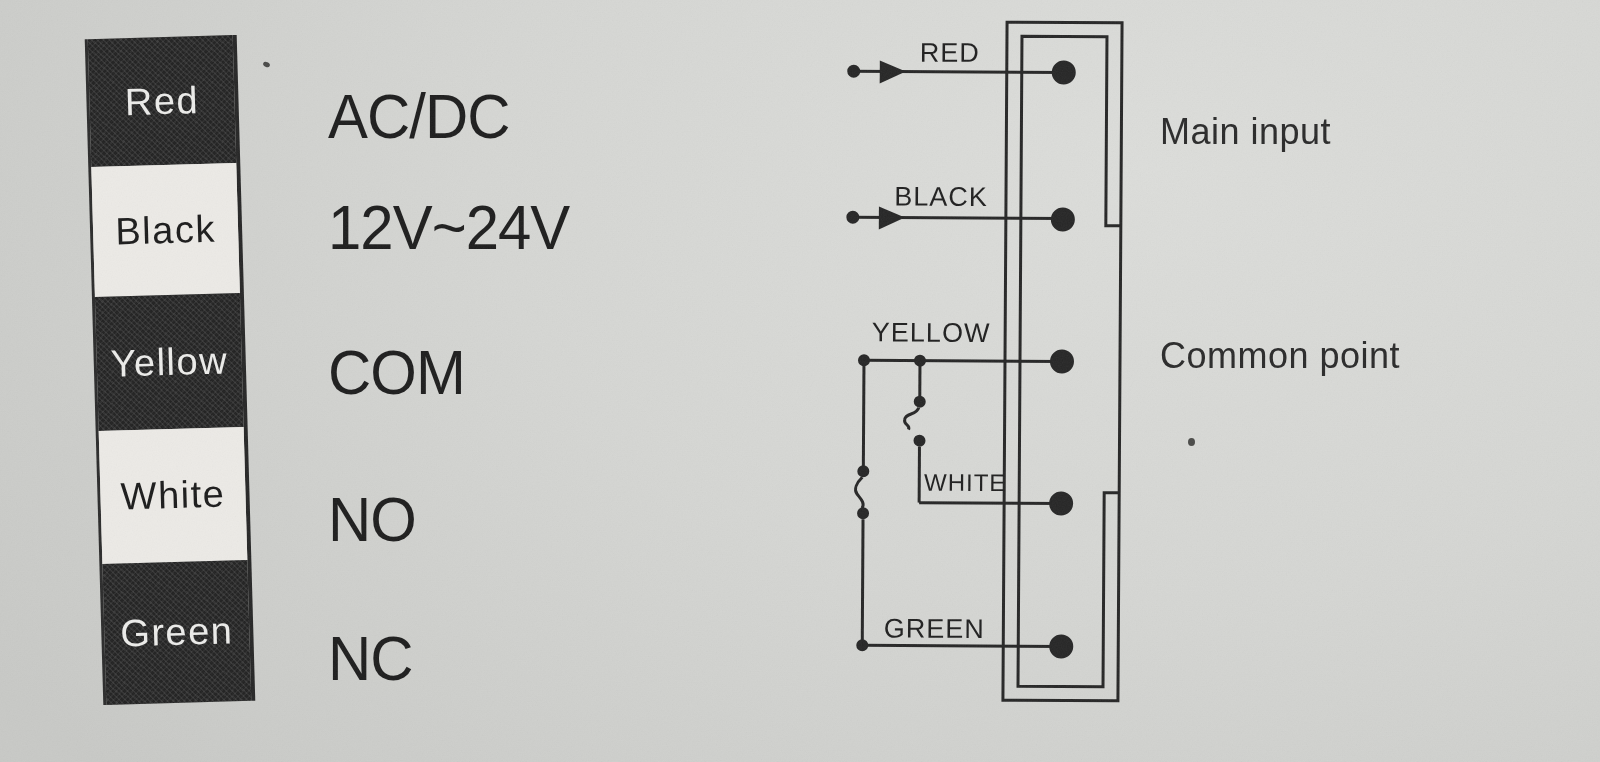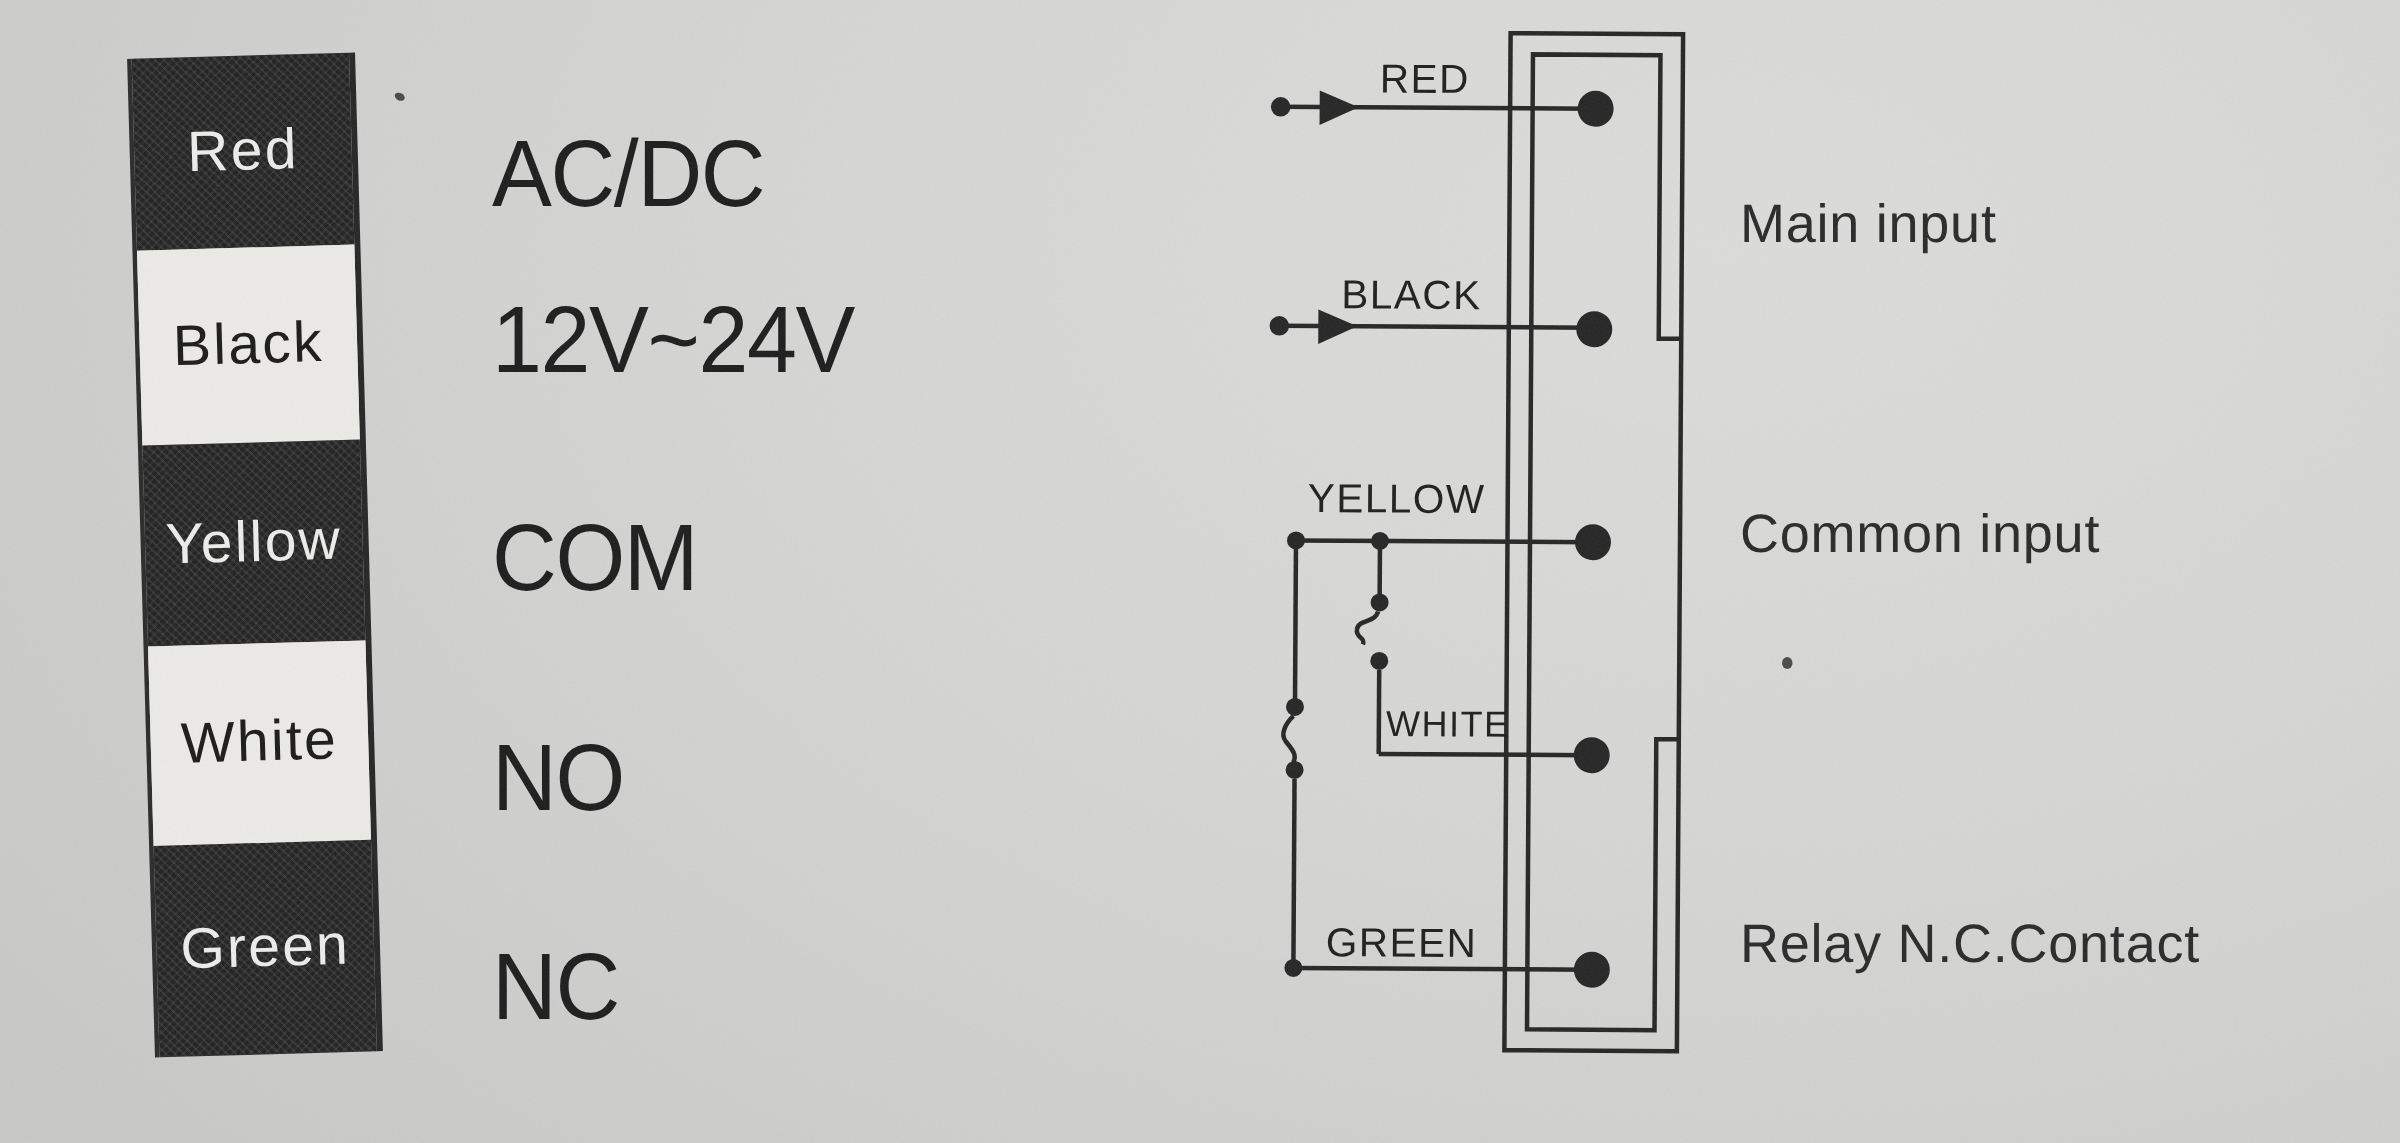--- a/index.html
+++ b/index.html
@@ -55,21 +55,21 @@
     font-family:"Liberation Sans", sans-serif;
     fill:#1f1f1f;letter-spacing:1px;
   }
 
   
   .cap{
     position:absolute;left:1160px;
     font-size:36px;color:#2a2a2a;letter-spacing:0.5px;
     line-height:1;white-space:nowrap;
   }
-  .cap.main{top:131px}
+  .cap.main{top:114px}
   .cap.common{top:338px}
   .cap.relay-no{top:478px}
   .cap.relay-nc{top:611px}
 
   .speck{position:absolute;border-radius:50%;background:#4a4a48;}
   .speck.s1{left:263px;top:62px;width:7px;height:5px;transform:rotate(25deg);}
   .speck.s2{left:1188px;top:438px;width:7px;height:8px;}
 </style>
 </head>
 <body>
@@ -160,22 +160,21 @@
     <g transform="rotate(0.35 980 360)">
       <text x="948" y="62" font-size="27" text-anchor="middle">RED</text>
       <text x="940" y="206" font-size="27" text-anchor="middle">BLACK</text>
       <text x="931" y="342" font-size="27" text-anchor="middle">YELLOW</text>
       <text x="966" y="491" font-size="24" text-anchor="middle">WHITE</text>
       <text x="936" y="638" font-size="27" text-anchor="middle">GREEN</text>
     </g>
   </svg>
 
   <div class="cap main">Main input</div>
-  <div class="cap common">Common input</div>
-  <div class="cap relay-nc">Relay N.C.Contact</div>
+  <div class="cap common">Common point</div>
 
   <div class="speck s1"></div>
   <div class="speck s2"></div>
 
   <svg class="grain">
     <filter id="paperNoise">
       <feTurbulence type="fractalNoise" baseFrequency="0.8" numOctaves="2" stitchTiles="stitch"></feTurbulence>
       <feColorMatrix type="saturate" values="0"></feColorMatrix>
     </filter>
     <rect width="100%" height="100%" filter="url(#paperNoise)" opacity="0.07"></rect>

